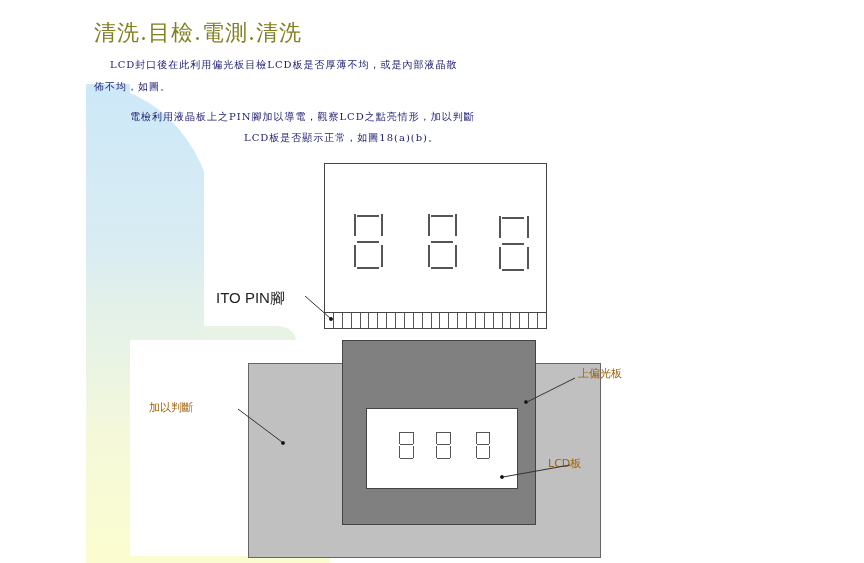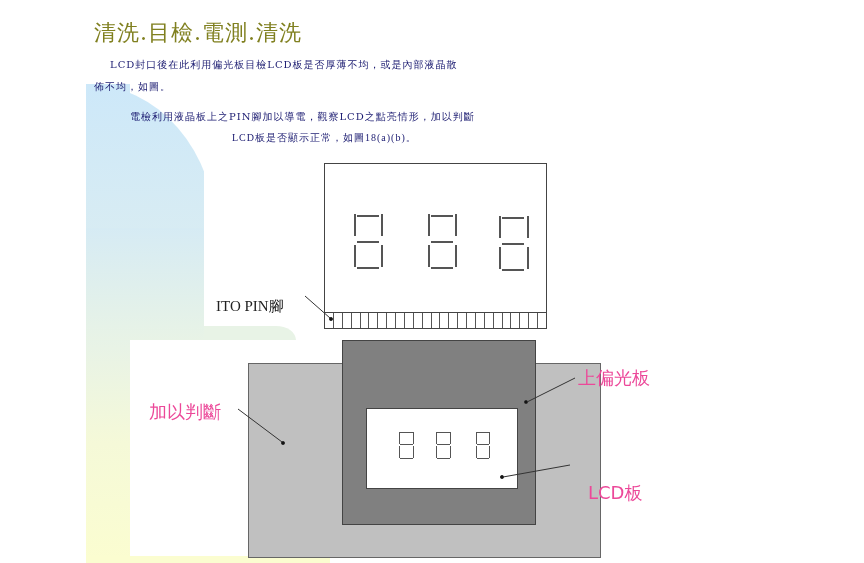--- a/index.html
+++ b/index.html
@@ -27,41 +27,41 @@
   .pin { flex:1; border-right:1px solid #555; }
   .pin:last-child { border-right:none; }
 
   .seg { position:absolute; background:#555; }
 
   
   .lower-pol { left:248px; top:363px; width:353px; height:195px; background:#c0c0c0; border:1px solid #666; box-sizing:border-box; }
   .upper-pol { left:342px; top:340px; width:194px; height:185px; background:#808080; border:1px solid #444; box-sizing:border-box; }
   .lcd-board { left:366px; top:408px; width:152px; height:81px; background:#fff; border:1px solid #444; box-sizing:border-box; }
 
-  .label-sans { font-family:"DejaVu Sans", sans-serif; color:#ec4899; font-size:18px; white-space:nowrap; }
-  .label-serif { font-family:Liberation Serif, serif; color:#222; font-size:15px; white-space:nowrap;margin-top:8px; }
+  .label-sans { font-family:"DejaVu Sans", sans-serif; color:#a16207; font-size:11px; white-space:nowrap; }
+  .label-serif { font-family:Liberation Sans, sans-serif; color:#222; font-size:15px; white-space:nowrap; }
   svg.leaders { position:absolute; left:0; top:0; }
 </style>
 </head>
 <body>
 
 <div class="abs grad-bar"></div>
 <div class="abs grad-quarter"></div>
 <div class="abs grad-mid"></div>
 <div class="abs grad-mid2"></div>
 <div class="abs grad-bottom"></div>
 <div class="abs white-panel1"></div>
 <div class="abs white-panel2"></div>
 
 <div class="abs title">清洗.目檢.電測.清洗</div>
 
 <div class="abs para" style="left:110px; top:58px;">LCD封口後在此利用偏光板目檢LCD板是否厚薄不均，或是內部液晶散</div>
 <div class="abs para" style="left:94px; top:80px;">佈不均，如圖。</div>
 <div class="abs para" style="left:130px; top:110px;">電檢利用液晶板上之PIN腳加以導電，觀察LCD之點亮情形，加以判斷</div>
-<div class="abs para" style="left:232px; top:131px;font-family:Liberation Serif, serif;">LCD板是否顯示正常，如圖18(a)(b)。</div>
+<div class="abs para" style="left:244px; top:131px;">LCD板是否顯示正常，如圖18(a)(b)。</div>
 
 <div class="abs lcd-top"></div>
 <div class="abs" style="left:324px; top:163px; width:223px; height:150px;">
 
   <div class="seg" style="left:30px; top:51px; width:1.5px; height:22px;"></div>
   <div class="seg" style="left:57px; top:51px; width:1.5px; height:22px;"></div>
   <div class="seg" style="left:33px; top:52px; width:22px; height:1.5px;"></div>
   <div class="seg" style="left:33px; top:78px; width:22px; height:1.5px;"></div>
   <div class="seg" style="left:30px; top:82px; width:1.5px; height:22px;"></div>
   <div class="seg" style="left:57px; top:82px; width:1.5px; height:22px;"></div>
@@ -139,21 +139,21 @@
   <div class="seg" style="left:123px; top:24px; width:1.2px; height:12px;"></div>
   <div class="seg" style="left:111px; top:24px; width:12px; height:1.2px;"></div>
   <div class="seg" style="left:111px; top:36px; width:12px; height:1.2px;"></div>
   <div class="seg" style="left:110px; top:38px; width:1.2px; height:12px;"></div>
   <div class="seg" style="left:123px; top:38px; width:1.2px; height:12px;"></div>
   <div class="seg" style="left:111px; top:50px; width:12px; height:1.2px;"></div>
 </div>
 
 <div class="abs label-sans" style="left:149px; top:400px;">加以判斷</div>
 <div class="abs label-sans" style="left:578px; top:366px;">上偏光板</div>
-<div class="abs label-sans" style="left:588px; top:456px;margin-top:25px;">LCD板</div>
+<div class="abs label-sans" style="left:548px; top:456px;">LCD板</div>
 
 <svg class="leaders" width="864" height="563">
   <g stroke="#333" stroke-width="1" fill="#111">
     <line x1="305" y1="296" x2="330" y2="318"></line>
     <circle cx="331" cy="319" r="1.6"></circle>
     <line x1="238" y1="409" x2="282" y2="442"></line>
     <circle cx="283" cy="443" r="1.6"></circle>
     <line x1="575" y1="378" x2="527" y2="402"></line>
     <circle cx="526" cy="402" r="1.6"></circle>
     <line x1="570" y1="465" x2="503" y2="477"></line>

